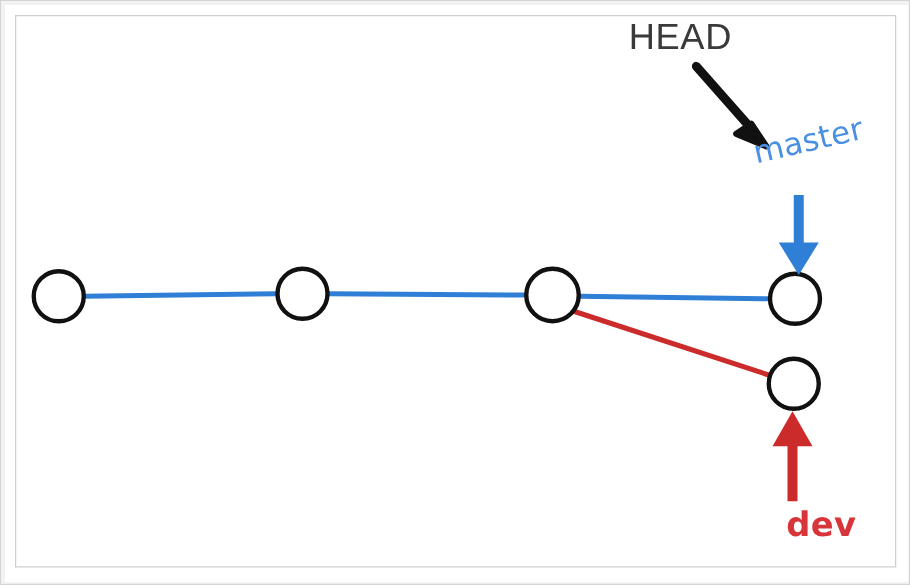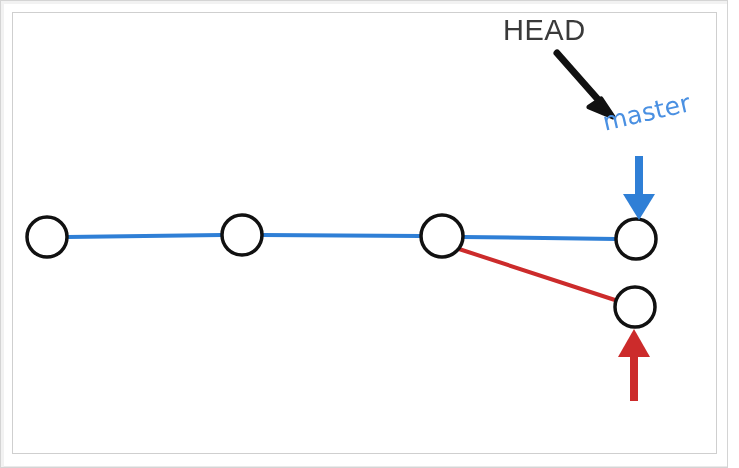--- a/index.html
+++ b/index.html
@@ -119,15 +119,16 @@
     <g>
       <line x1="633" y1="400" x2="633" y2="352" stroke="#cc2b2b" stroke-width="8" stroke-linecap="butt"></line>
       <path d="M 633 328 L 617 356 L 649 356 Z" fill="#cc2b2b"></path>
     </g>
   </svg>
 
   <div class="label-text" id="head-label">HEAD</div>
 
   <div class="label-text" id="master-label">master</div>
 
+  <div class="label-text" id="dev-label">dev</div>
 
   <div id="outer-frame"></div>
 </div>
 
 </body></html>

